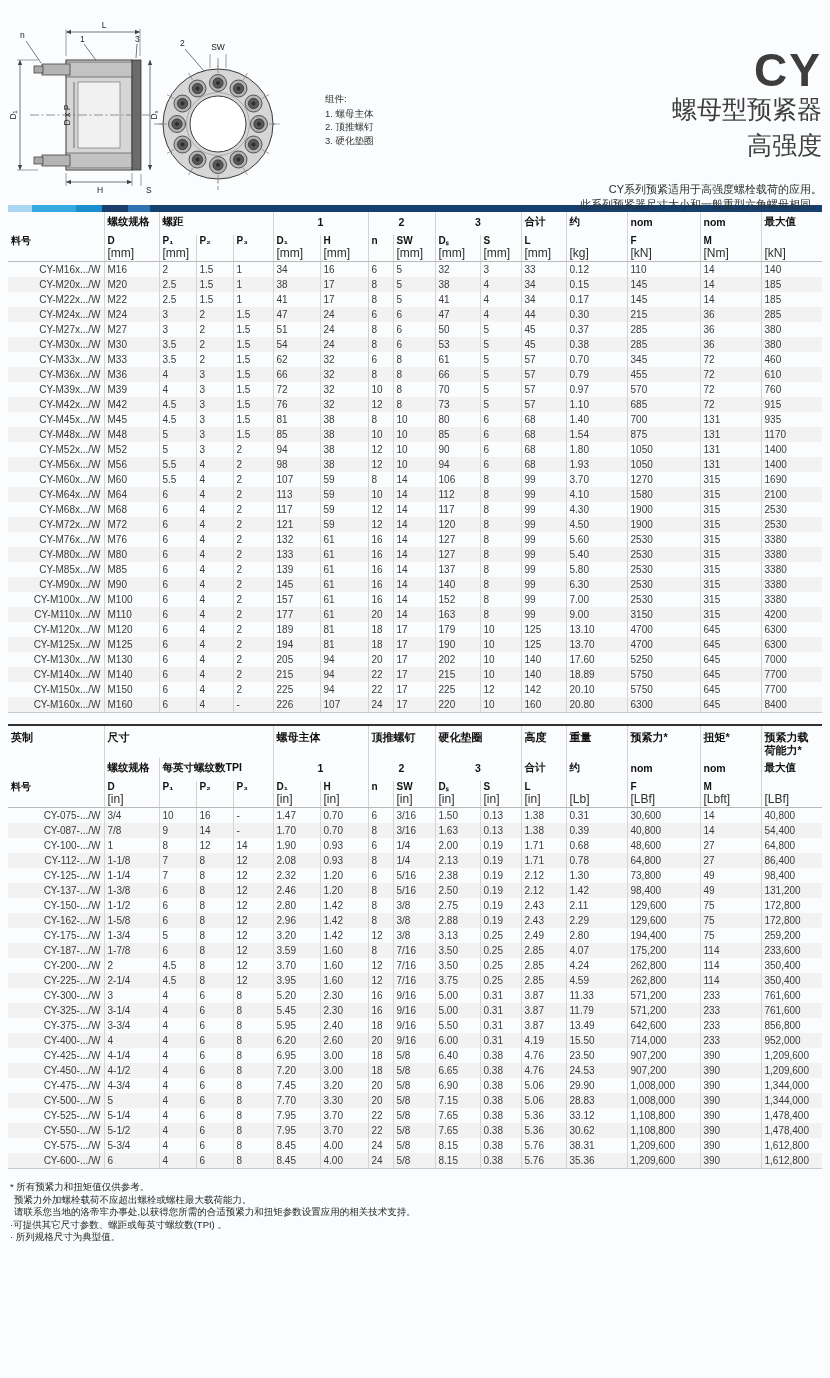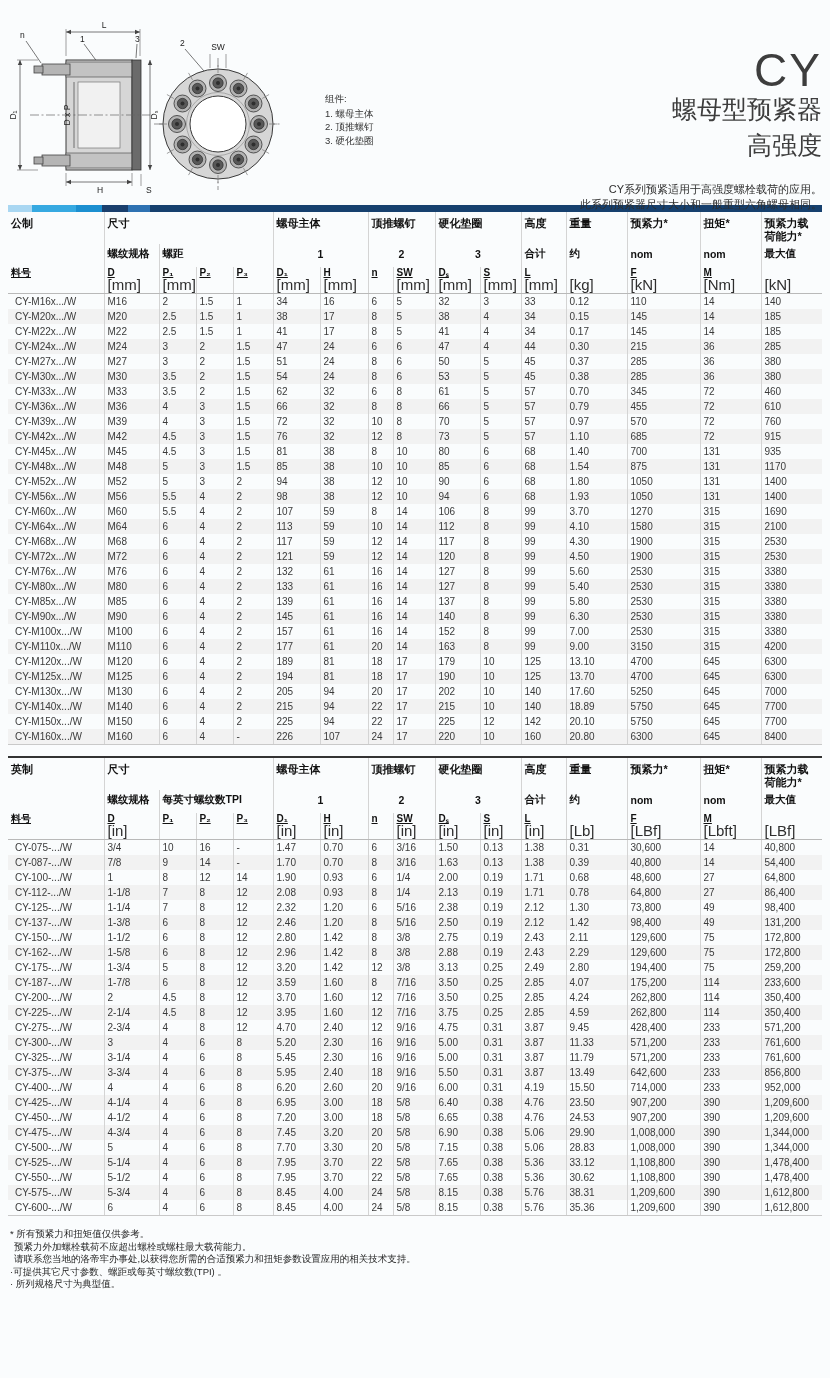--- a/index.html
+++ b/index.html
@@ -8,21 +8,21 @@
     background:#fafcfd;color:#222;
     font-family:"Liberation Sans", sans-serif;
   }
   
   .top{position:relative;height:205px;}
   .dwg-side{position:absolute;left:8px;top:16px;}
   .dwg-front{position:absolute;left:152px;top:16px;}
   .components{position:absolute;left:284px;top:92px;font-size:9.5px;color:#333;line-height:13.5px;margin-left:41px;}
   .comp-title{margin-bottom:1px;}
   .title-block{position:absolute;right:8px;top:48px;text-align:right;color:#3d3d3d;}
-  .t-cy{font-size:46px;line-height:44px;letter-spacing:2px;font-weight:400;}
+  .t-cy{font-size:46px;line-height:44px;letter-spacing:2px;font-weight:700;}
   .t-cn1{font-size:25px;line-height:29px;margin-top:3px;}
   .t-cn2{font-size:25px;line-height:27px;margin-top:8px;}
   .t-desc{margin-top:23px;font-size:11px;line-height:15px;color:#2e2e2e;}
   
   .dim{stroke:#555;stroke-width:0.8;}
   .ext{stroke:#777;stroke-width:0.7;}
   .ldr{stroke:#555;stroke-width:0.8;}
   .arr{fill:#444;}
   .cline{stroke:#666;stroke-width:0.7;stroke-dasharray:9 2.5 2 2.5;}
   .bodyp{fill:#d6d6d6;stroke:#3a3a3a;stroke-width:1;}
@@ -39,26 +39,26 @@
   .bar div{height:100%;}
   
   table{border-collapse:collapse;table-layout:fixed;width:814px;margin-left:8px;}
   th,td{border-left:1px solid #d4d4d4;overflow:hidden;white-space:nowrap;}
   th:first-child,td:first-child{border-left:none;}
   thead th{text-align:left;color:#111;font-weight:bold;}
   tr.hg th{font-size:11px;line-height:13px;vertical-align:top;padding:5px 3px 1px 3px;white-space:normal;}
   tr.hs th{font-size:10.5px;padding:3px 3px 6px 3px;}
   tr.hs th.ctr{text-align:center;}
   tr.hc th{vertical-align:bottom;border-bottom:1px solid #b9b9b9;padding:0 3px 2px 3px;}
-  .cl{font-size:10px;line-height:12px;font-weight:bold;min-height:12px;text-decoration:underline;}
-  .cu{font-size:15px;line-height:12px;font-weight:normal;color:#2e2e2e;min-height:12px;}
+  .cl{font-size:10px;line-height:12px;font-weight:bold;min-height:12px;}
+  .cu{font-size:12px;line-height:12px;font-weight:normal;color:#2e2e2e;min-height:12px;}
   tbody td{font-size:10px;line-height:15px;height:15px;padding:0 3px;color:#3a3a3a;}
   tbody tr:nth-child(even){background:#f2f2f2;}
   tbody tr:last-child td{border-bottom:1px solid #c9c9c9;}
-  td.pn{padding-left:7px;}
+  td.pn{padding-left:7px;text-align:right;}
   .imp-rule{margin:11px 0 0 8px;width:814px;height:2px;background:#333;}
   #imperial-table{margin-top:0;}
   
   .footnotes{margin:12px 0 0 10px;font-size:9.5px;line-height:12.5px;color:#1f1f1f;}
   .fn-indent{padding-left:4px;}
 </style>
 </head>
 <body>
 
 <div class="top">
@@ -217,32 +217,20 @@
       <col style="width: 42px;">
       <col style="width: 45px;">
       <col style="width: 41px;">
       <col style="width: 45px;">
       <col style="width: 61px;">
       <col style="width: 73px;">
       <col style="width: 61px;">
       <col style="width: 61px;">
     </colgroup>
     <thead>
-      <tr class="hg">
-        <th colspan="1">公制</th>
-        <th colspan="4">尺寸</th>
-        <th colspan="2">螺母主体</th>
-        <th colspan="2">顶推螺钉</th>
-        <th colspan="2">硬化垫圈</th>
-        <th colspan="1">高度</th>
-        <th colspan="1">重量</th>
-        <th colspan="1">预紧力*</th>
-        <th colspan="1">扭矩*</th>
-        <th colspan="1">预紧力载荷能力*</th>
-      </tr>
       <tr class="hs">
         <th colspan="1"></th>
         <th colspan="1">螺纹规格</th>
         <th colspan="3">螺距</th>
         <th colspan="2" class="ctr">1</th>
         <th colspan="2" class="ctr">2</th>
         <th colspan="2" class="ctr">3</th>
         <th colspan="1">合计</th>
         <th colspan="1">约</th>
         <th colspan="1">nom</th>
@@ -1185,38 +1173,20 @@
         <td>7/16</td>
         <td>3.75</td>
         <td>0.25</td>
         <td>2.85</td>
         <td>4.59</td>
         <td>262,800</td>
         <td>114</td>
         <td>350,400</td>
       </tr>
       <tr>
-        <td class="pn">CY-275-.../W</td>
-        <td>2-3/4</td>
-        <td>4</td>
-        <td>8</td>
-        <td>12</td>
-        <td>4.70</td>
-        <td>2.40</td>
-        <td>12</td>
-        <td>9/16</td>
-        <td>4.75</td>
-        <td>0.31</td>
-        <td>3.87</td>
-        <td>9.45</td>
-        <td>428,400</td>
-        <td>233</td>
-        <td>571,200</td>
-      </tr>
-      <tr>
         <td class="pn">CY-300-.../W</td>
         <td>3</td>
         <td>4</td>
         <td>6</td>
         <td>8</td>
         <td>5.20</td>
         <td>2.30</td>
         <td>16</td>
         <td>9/16</td>
         <td>5.00</td>

